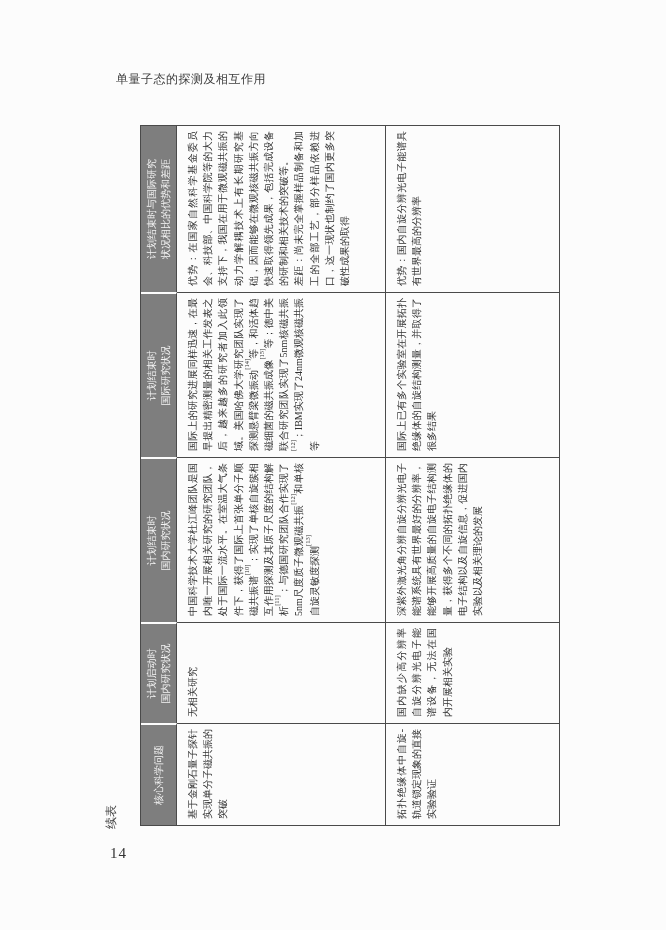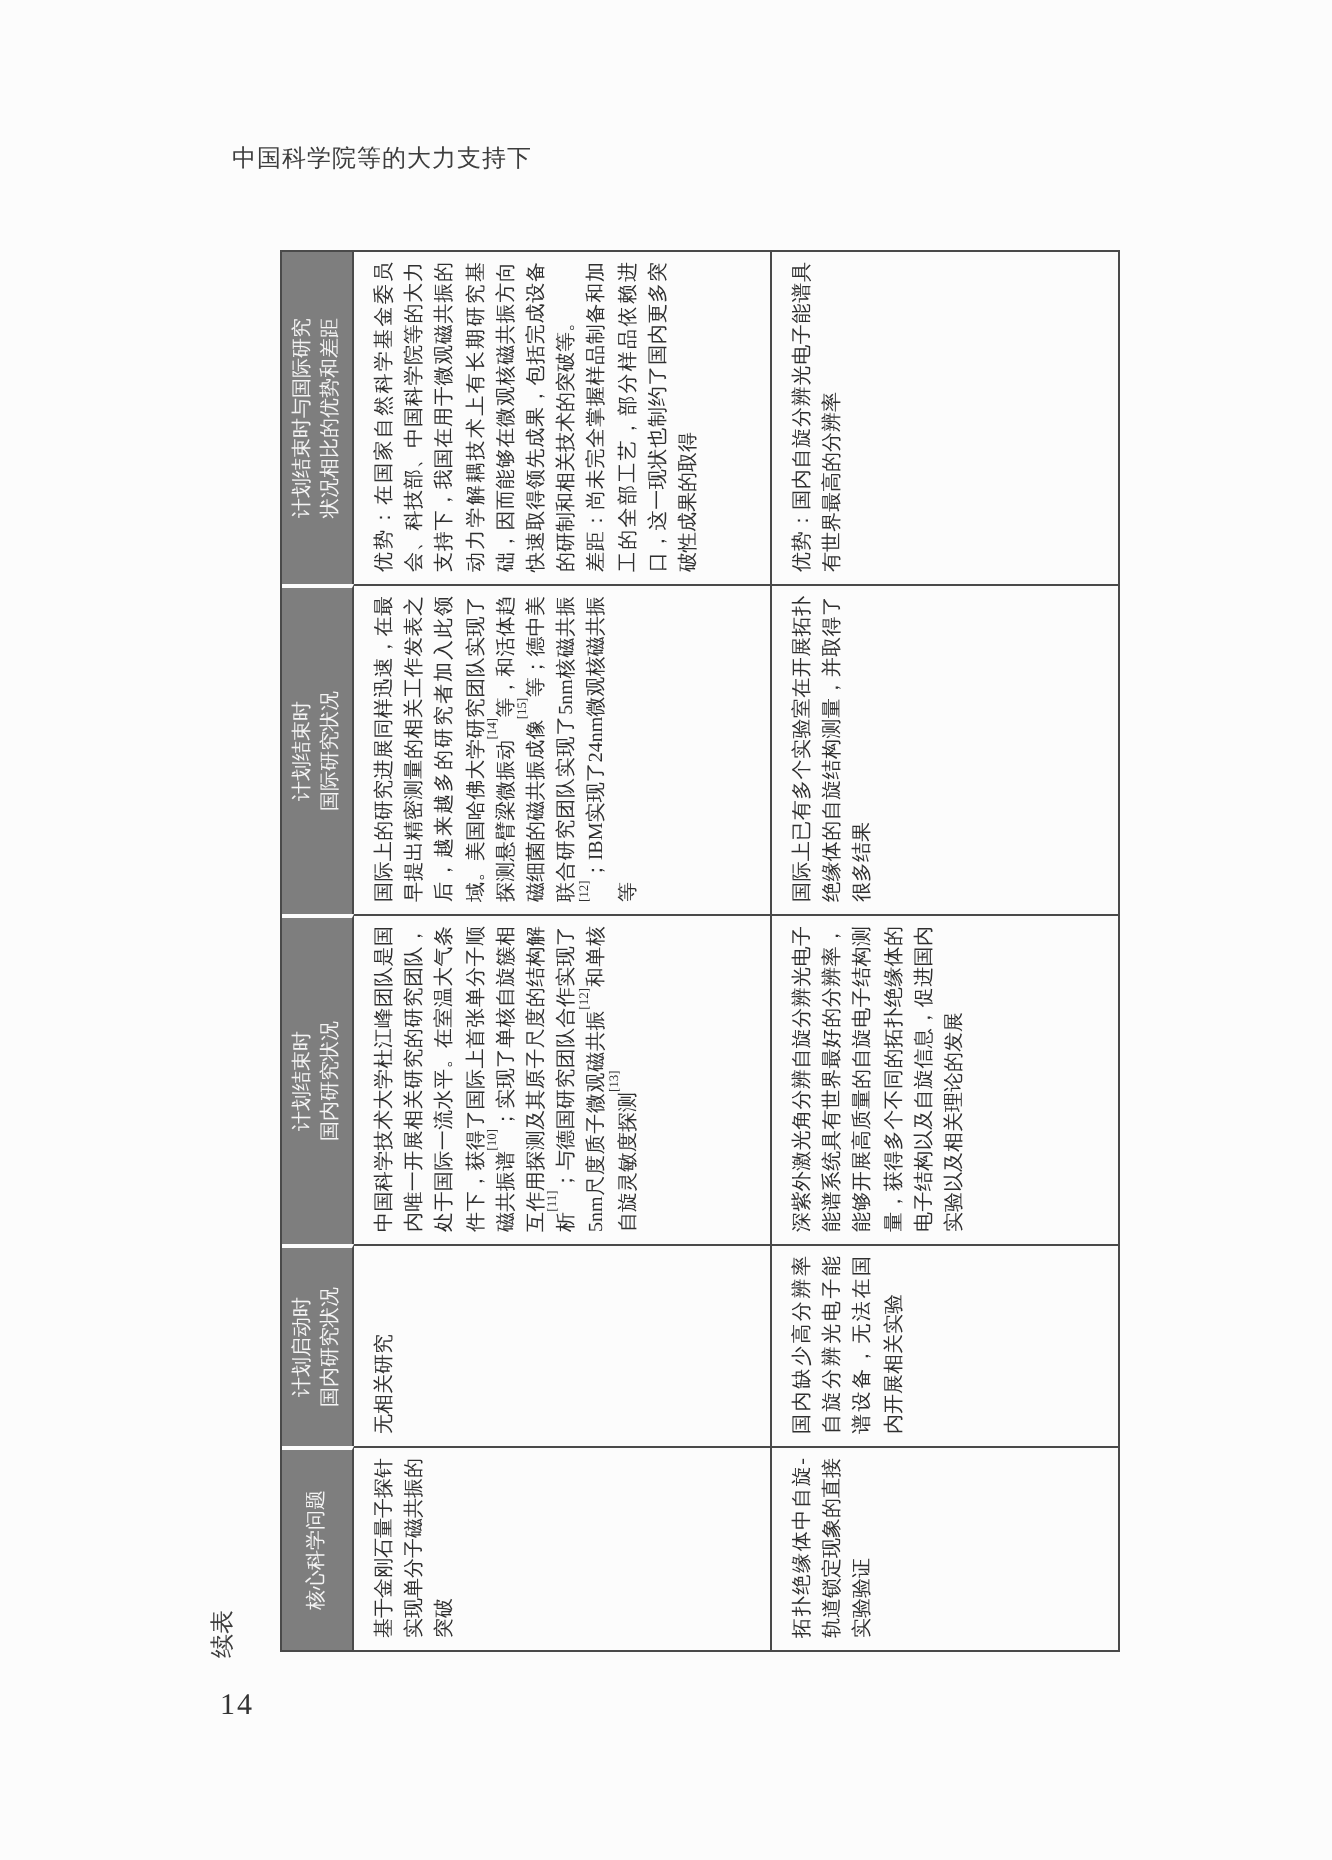--- a/index.html
+++ b/index.html
@@ -57,21 +57,21 @@
   .dcell.hline{border-bottom:1px solid #4a4a4a;}
   .dcell p{margin:0;}
   .dcell sup{
     font-size:6.5px;line-height:0;
     position:relative;top:-3.5px;
   }
 </style>
 </head>
 <body>
 
-<div class="running-head">中国科学院等的大力支持下</div>
+<div class="running-head">单量子态的探测及相互作用</div>
 
 <div class="xubiao">续表</div>
 
 <div class="tbl-wrap">
   <div class="tbl-rot">
     <div class="tbl">
 
       <div class="hcell gap">核心科学问题</div>
       <div class="hcell gap">计划启动时
 国内研究状况</div>

